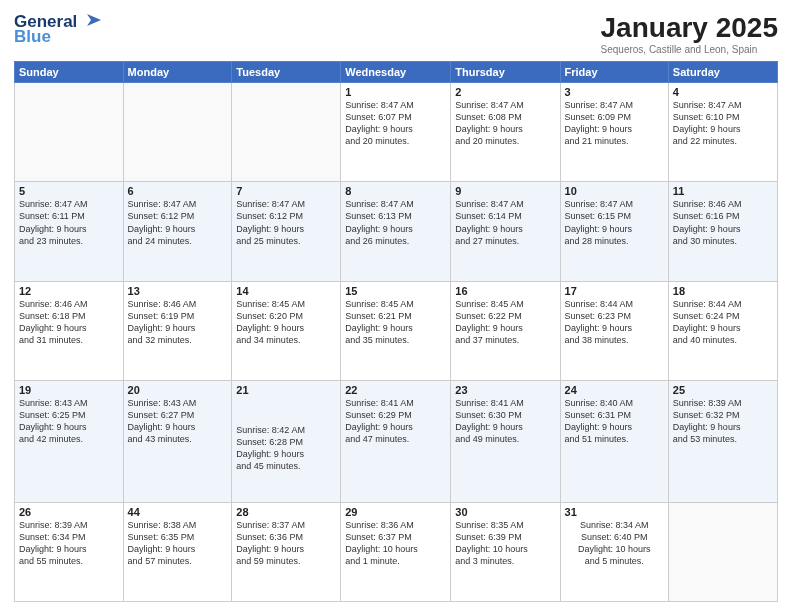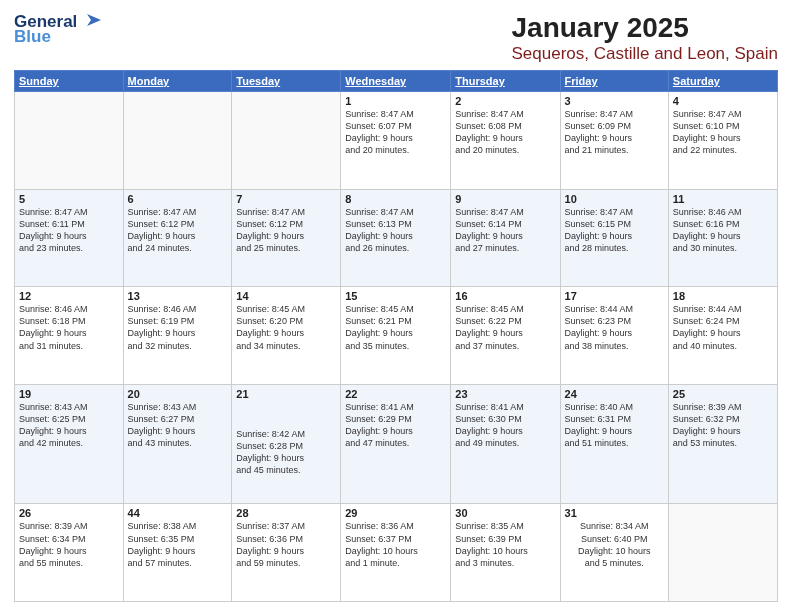--- a/index.html
+++ b/index.html
@@ -29,37 +29,36 @@
       align-items: flex-start;
     }
     .title-block {
     }
     .month-title {
       font-size: 28px;
       font-weight: bold;
       color: #222;
     }
     .location {
-      font-size: 17px;
-      color: #7f1d1d;
+      font-size: 10px;
+      color: #737373;
     }
     .calendar-table {
       width: 100%;
       border-collapse: collapse;
       flex: 1;
     }
     .calendar-table th {
       background-color: #3a6bbf;
       color: #fff;
       font-size: 11px;
       padding: 4px 4px;
       text-align: left;
       border: 1px solid #5580cc;
       font-weight: bold;
-      text-decoration: underline;
     }
     .calendar-table td {
       border: 1px solid #ccc;
       vertical-align: top;
       padding: 3px 4px;
       font-size: 9.5px;
       color: #222;
       width: 113px;
       height: 78px;
       background: #fff;

